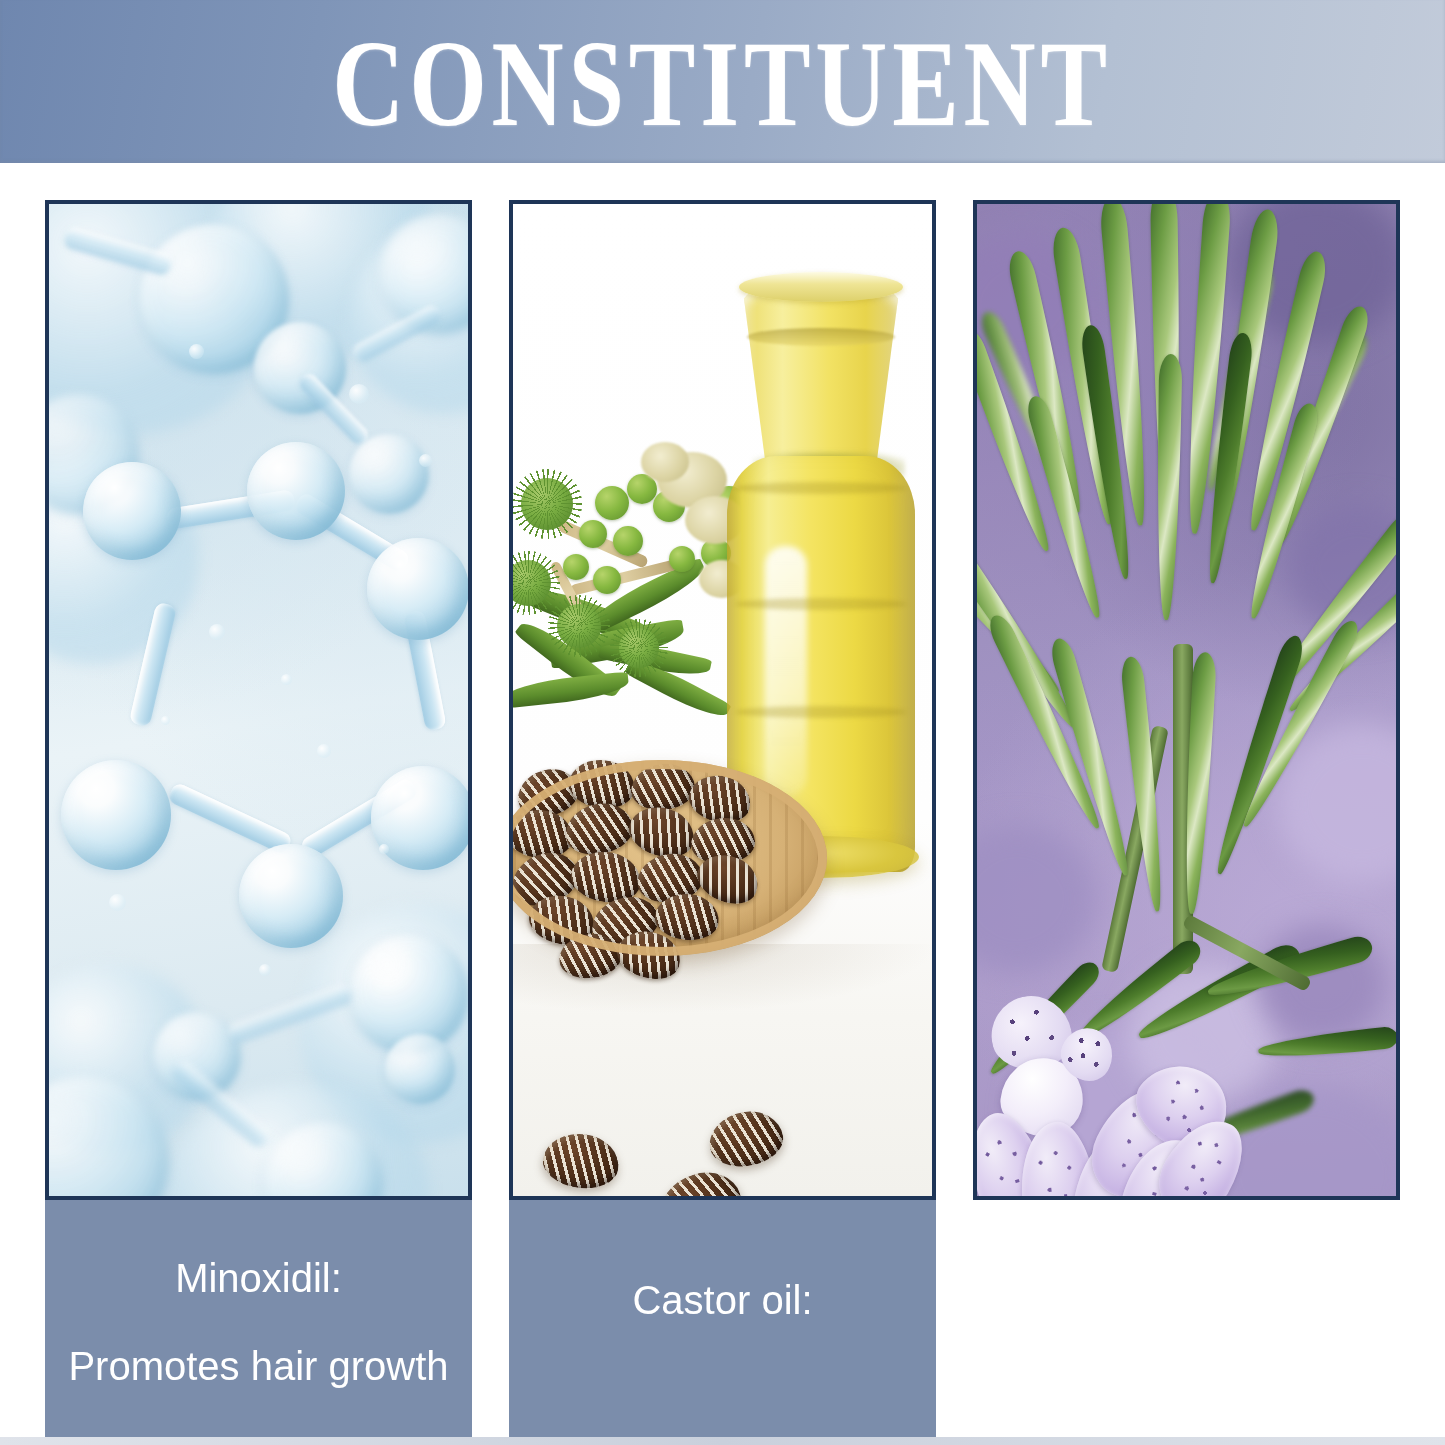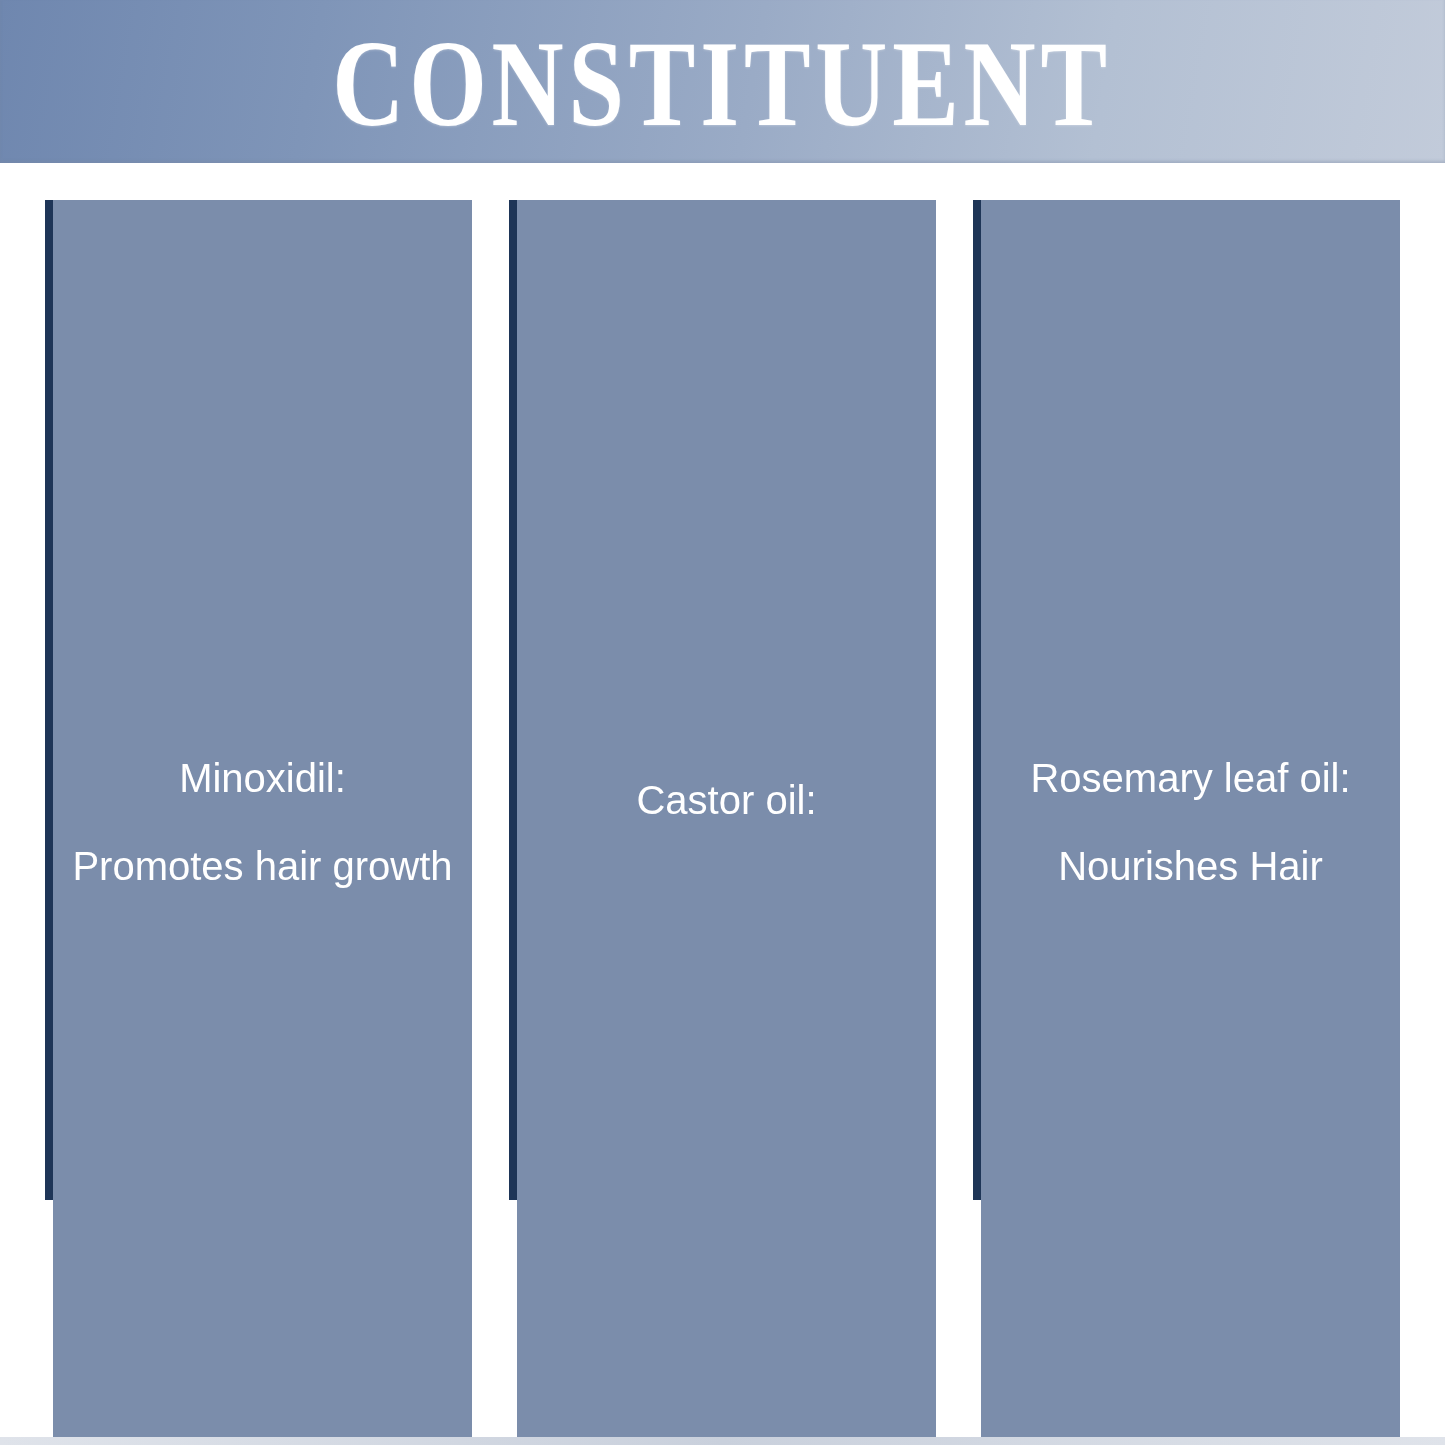--- a/index.html
+++ b/index.html
@@ -46,21 +46,21 @@
     left: 45px;
     top: 200px;
     width: 1355px;
     height: 1237px;
     display: flex;
     justify-content: space-between;
   }
   .column {
     width: 427px;
     display: flex;
-    flex-direction: row;
+    flex-direction: column;
   }
   .photo-frame {
     position: relative;
     height: 1000px;
     border: 4px solid #1e3557;
     box-sizing: border-box;
     overflow: hidden;
     background: #ffffff;
   }
   .caption-panel {
@@ -559,21 +559,17 @@
         <div class="petal petal-speckled" style="left:-4px;top:908px;width:70px;height:120px;transform:rotate(-18deg);"></div>
         <div class="petal petal-speckled" style="left:44px;top:918px;width:74px;height:126px;transform:rotate(-6deg);"></div>
         <div class="petal petal-speckled" style="left:98px;top:930px;width:72px;height:122px;transform:rotate(8deg);"></div>
         <div class="petal petal-speckled" style="left:122px;top:880px;width:80px;height:116px;transform:rotate(26deg);"></div>
         <div class="petal petal-speckled" style="left:160px;top:862px;width:92px;height:80px;transform:rotate(38deg);"></div>
         <div class="petal petal-speckled" style="left:148px;top:934px;width:78px;height:110px;transform:rotate(16deg);"></div>
         <div class="petal petal-speckled" style="left:190px;top:912px;width:70px;height:104px;transform:rotate(30deg);"></div>
 
       </div>
     </div>
-    <div class="caption-panel">
-      <div class="caption-title">Rosemary leaf oil:</div>
-      <div class="caption-desc">Nourishes Hair</div>
-    </div>
   </div>
 
 </div>
 
 <div class="bottom-strip"></div>
 
 </body></html>

